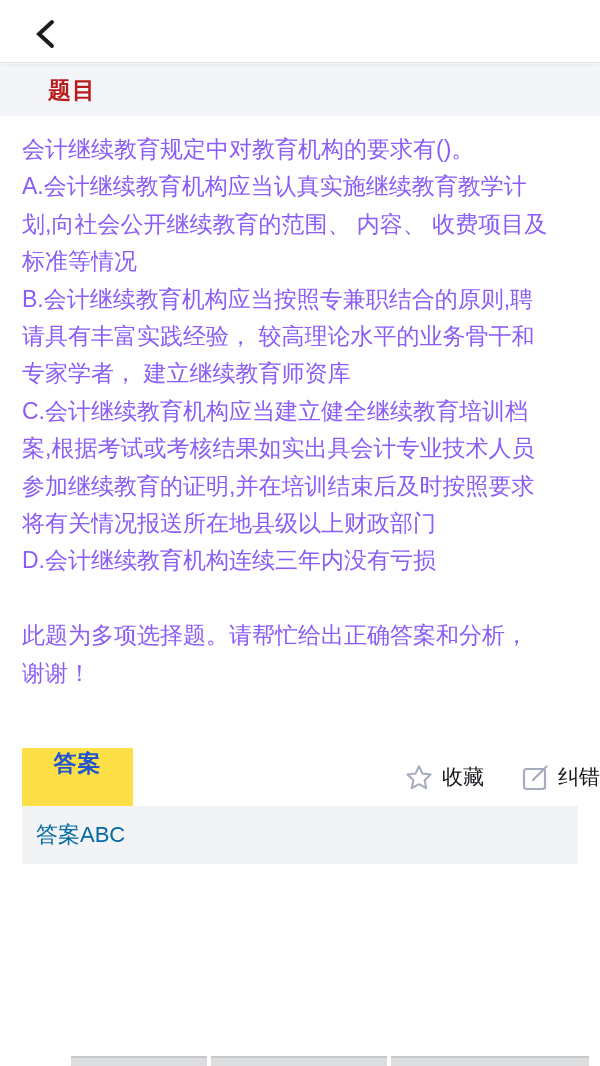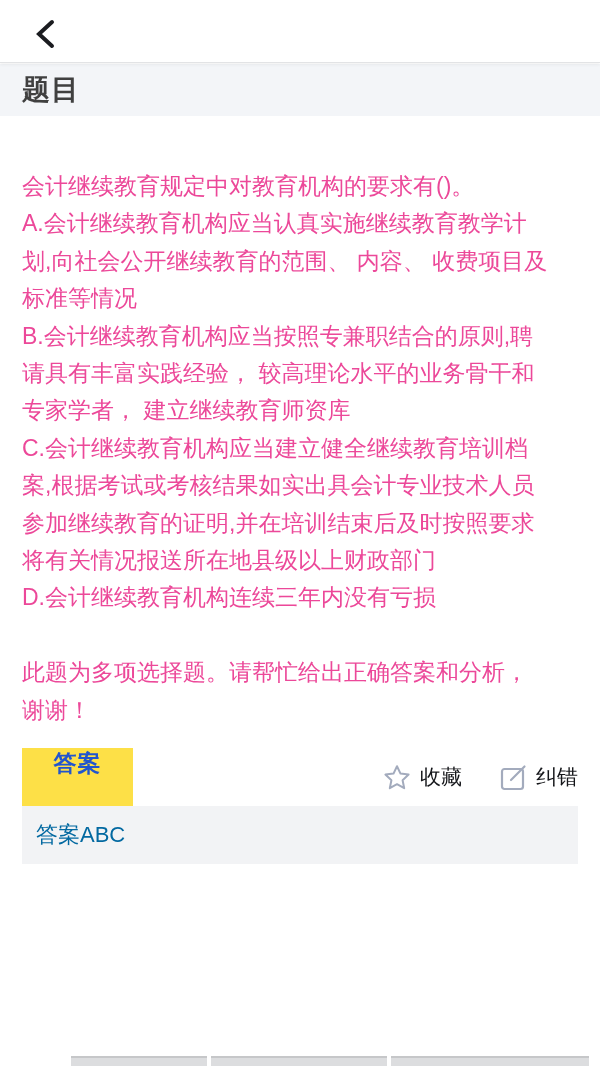--- a/index.html
+++ b/index.html
@@ -20,42 +20,41 @@
     position:absolute; left:26px; top:14px; width:40px; height:40px;
     background:none; border:none; cursor:pointer; display:flex;
     align-items:center; justify-content:center;
   }
   
   .q-header {
     position:absolute; left:0; top:64px; width:600px; height:52px;
     background:#f3f5f8; display:flex; align-items:center; padding-left:22px;
   }
   .q-header .title {
-    color:#404040; font-size:28px; font-weight:600; letter-spacing:1px;
+    color:#b91c1c; font-size:23px; font-weight:600; letter-spacing:1px;margin-left:26px;
   }
   
   .q-body {
     position:absolute; left:22px; top:131px; width:556px;
-    font-size:23px; line-height:37.4px; color:#ec4899;
+    font-size:23px; line-height:37.4px; color:#8b5cf6;
     white-space:pre-line;
-    margin-top:37px;
   }
   
   .answer-row {
     position:absolute; left:0; top:748px; width:600px; height:58px;
     display:flex; align-items:stretch;
   }
   .answer-tab {
     width:111px; margin-left:22px; background:#fde047;
     display:flex; align-items:flex-start; justify-content:center;
     color:#2155ce; font-size:23px; font-weight:600; letter-spacing:1px;
     cursor:pointer;
   }
   .answer-actions {
-    margin-left:auto; margin-right:22px; display:flex; align-items:center;
+    margin-left:auto; display:flex; align-items:center;
     column-gap:38px;
   }
   .action-btn {
     display:flex; align-items:center; column-gap:9px;
     background:none; border:none; cursor:pointer;
     font-size:21px; color:#15161a; font-family:inherit;
   }
   
   .answer-panel {
     position:absolute; left:22px; top:806px; width:556px; height:58px;

